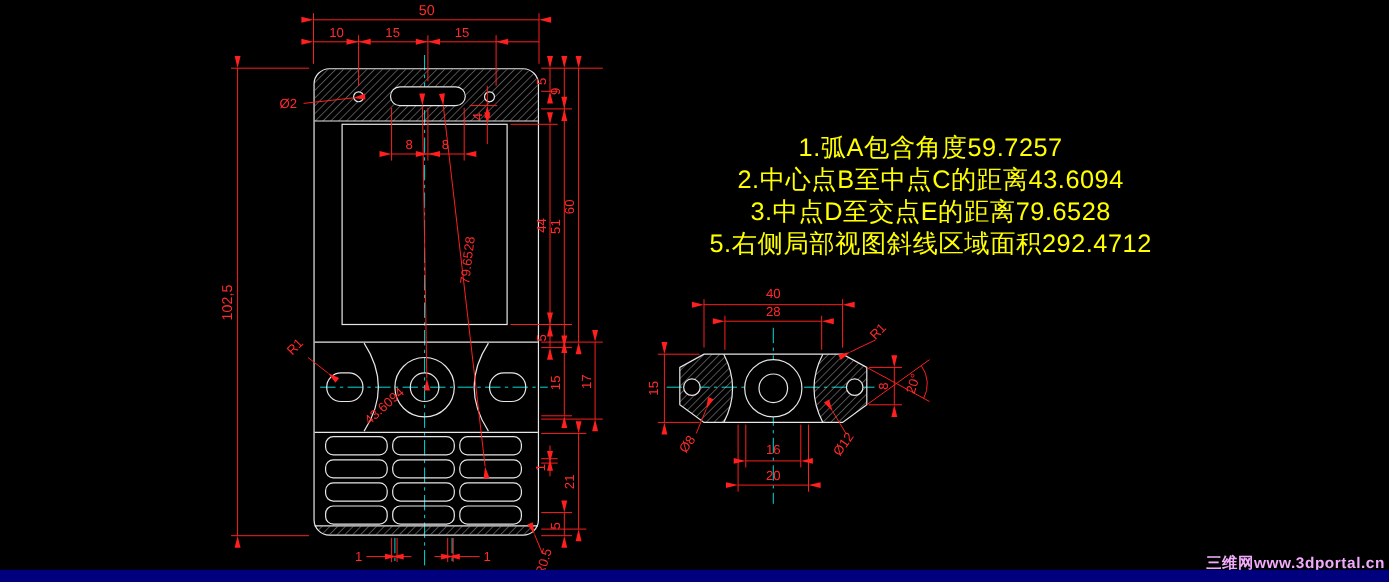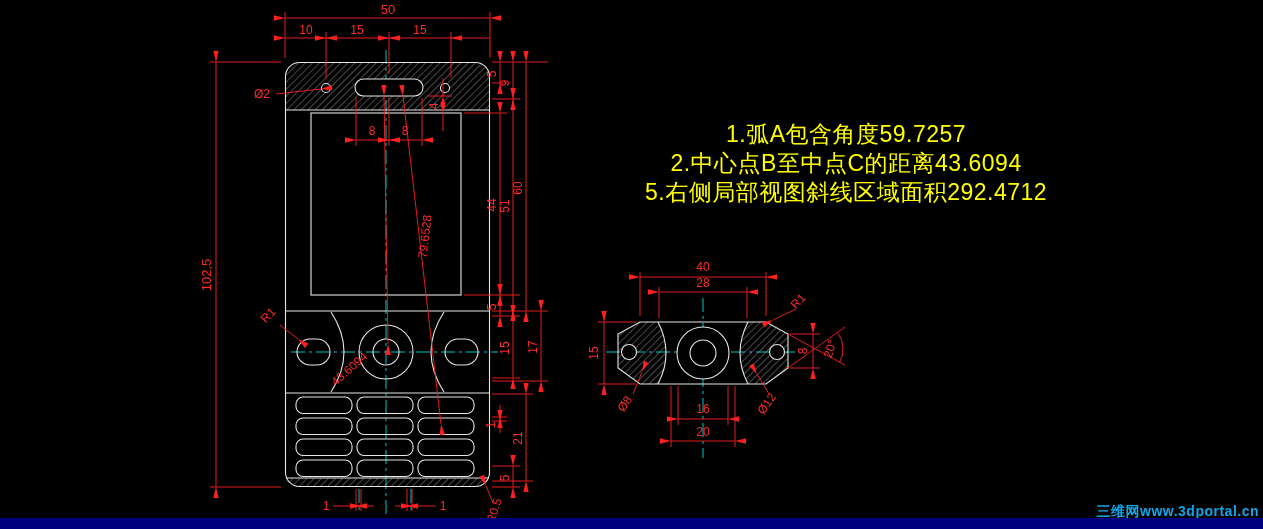--- a/index.html
+++ b/index.html
@@ -10,21 +10,21 @@
   .w{stroke:#e6e6e6;stroke-width:1.1;fill:none;}
   .wf{stroke:#e6e6e6;stroke-width:1.1;fill:#000;}
   .hatch{fill:url(#hatch);stroke:none;}
   .r{stroke:#ff1f1f;stroke-width:0.9;fill:none;}
   .c{stroke:#00dcdc;stroke-width:0.9;fill:none;stroke-dasharray:14 4 3 4;}
   .dim{fill:#ff2a2a;font-size:12px;text-anchor:middle;
        font-family:"Liberation Sans",sans-serif;}
   .dim.big{font-size:13px;}
   .notes{position:absolute;left:645px;top:80px;color:#ffff00;
          font-size:23px;line-height:29px;letter-spacing:0.5px;white-space:nowrap;margin-top:40px;}
-  .watermark{position:absolute;right:4px;top:503px;color:#0ea5e9;
+  .watermark{position:absolute;right:4px;top:503px;color:#f0abfc;
              font-size:14px;font-weight:700;letter-spacing:0.5px;}
   .statusbar{position:absolute;left:0;right:0;bottom:0;height:11px;background:#00007f;}
 </style>
 </head>
 <body>
 
 <div class="canvas">
 
 <svg width="1263" height="529" viewBox="0 0 1263 529" xmlns="http://www.w3.org/2000/svg">
   <defs>
@@ -252,20 +252,21 @@
     <text class="dim" x="770" y="406" transform="rotate(-55 770 406)">Ø12</text>
     <text class="dim" x="703" y="413">16</text>
     <text class="dim" x="703" y="436">20</text>
     <text class="dim" x="801" y="304" transform="rotate(-45 801 304)">R1</text>
   </g>
 </svg>
 
 <div class="notes">
   <div>1.弧A包含角度59.7257</div>
   <div>2.中心点B至中点C的距离43.6094</div>
+  <div>3.中点D至交点E的距离79.6528</div>
   <div>5.右侧局部视图斜线区域面积292.4712</div>
 </div>
 
 <div class="watermark">三维网www.3dportal.cn</div>
 
 <div class="statusbar"></div>
 
 </div>
 
 </body></html>

